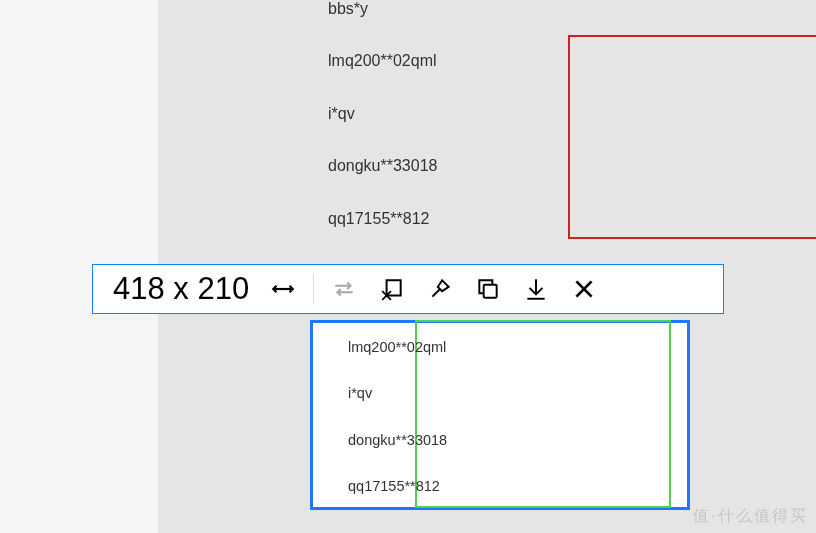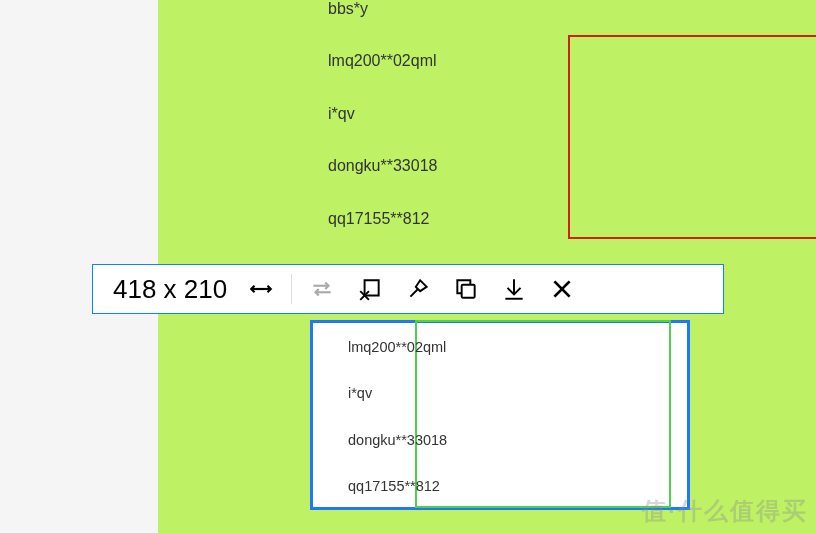--- a/index.html
+++ b/index.html
@@ -14,21 +14,21 @@
     .left-sidebar {
       position: absolute;
       left: 0; top: 0;
       width: 158px; height: 533px;
       background: #f5f5f5;
     }
     .main {
       position: absolute;
       left: 158px; top: 0;
       width: 658px; height: 533px;
-      background: #bef264;
+      background: #e5e5e5;
     }
     .user-list {
       position: absolute;
       left: 170px; top: -2px;
     }
     .user-list div {
       font-size: 16px;
       color: #333;
       line-height: 1.4;
       margin-bottom: 30px;
@@ -44,21 +44,21 @@
       position: absolute;
       left: 92px; top: 264px;
       width: 632px; height: 50px;
       background: #fff;
       border: 1px solid #0a84ff;
       display: flex;
       align-items: center;
       padding: 0 10px;
     }
     .dim {
-      font-size: 26px;
+      font-size: 31px;
       color: #000;
       padding: 0 10px;
       white-space: nowrap;
     }
     .tb-icon {
       width: 44px; height: 44px;
       display: flex;
       align-items: center;
       justify-content: center;
       margin: 0 2px;
@@ -92,22 +92,22 @@
       color: #333;
       line-height: 1.4;
       margin-bottom: 26px;
     }
     .watermark {
       position: absolute;
       right: 8px; bottom: 6px;
       text-align: right;
     }
     .wm-big {
-      font-size: 24px;
-      font-weight: bold;
+      font-size: 16px;
+      font-weight: normal;
       color: rgba(140,140,140,0.35);
       letter-spacing: 2px;
       margin-left: 32px;
     }
     .wm-small {
       font-size: 11px;
       font-weight: bold;
       color: rgba(100,100,100,0.5);
       letter-spacing: 1px;
     }

